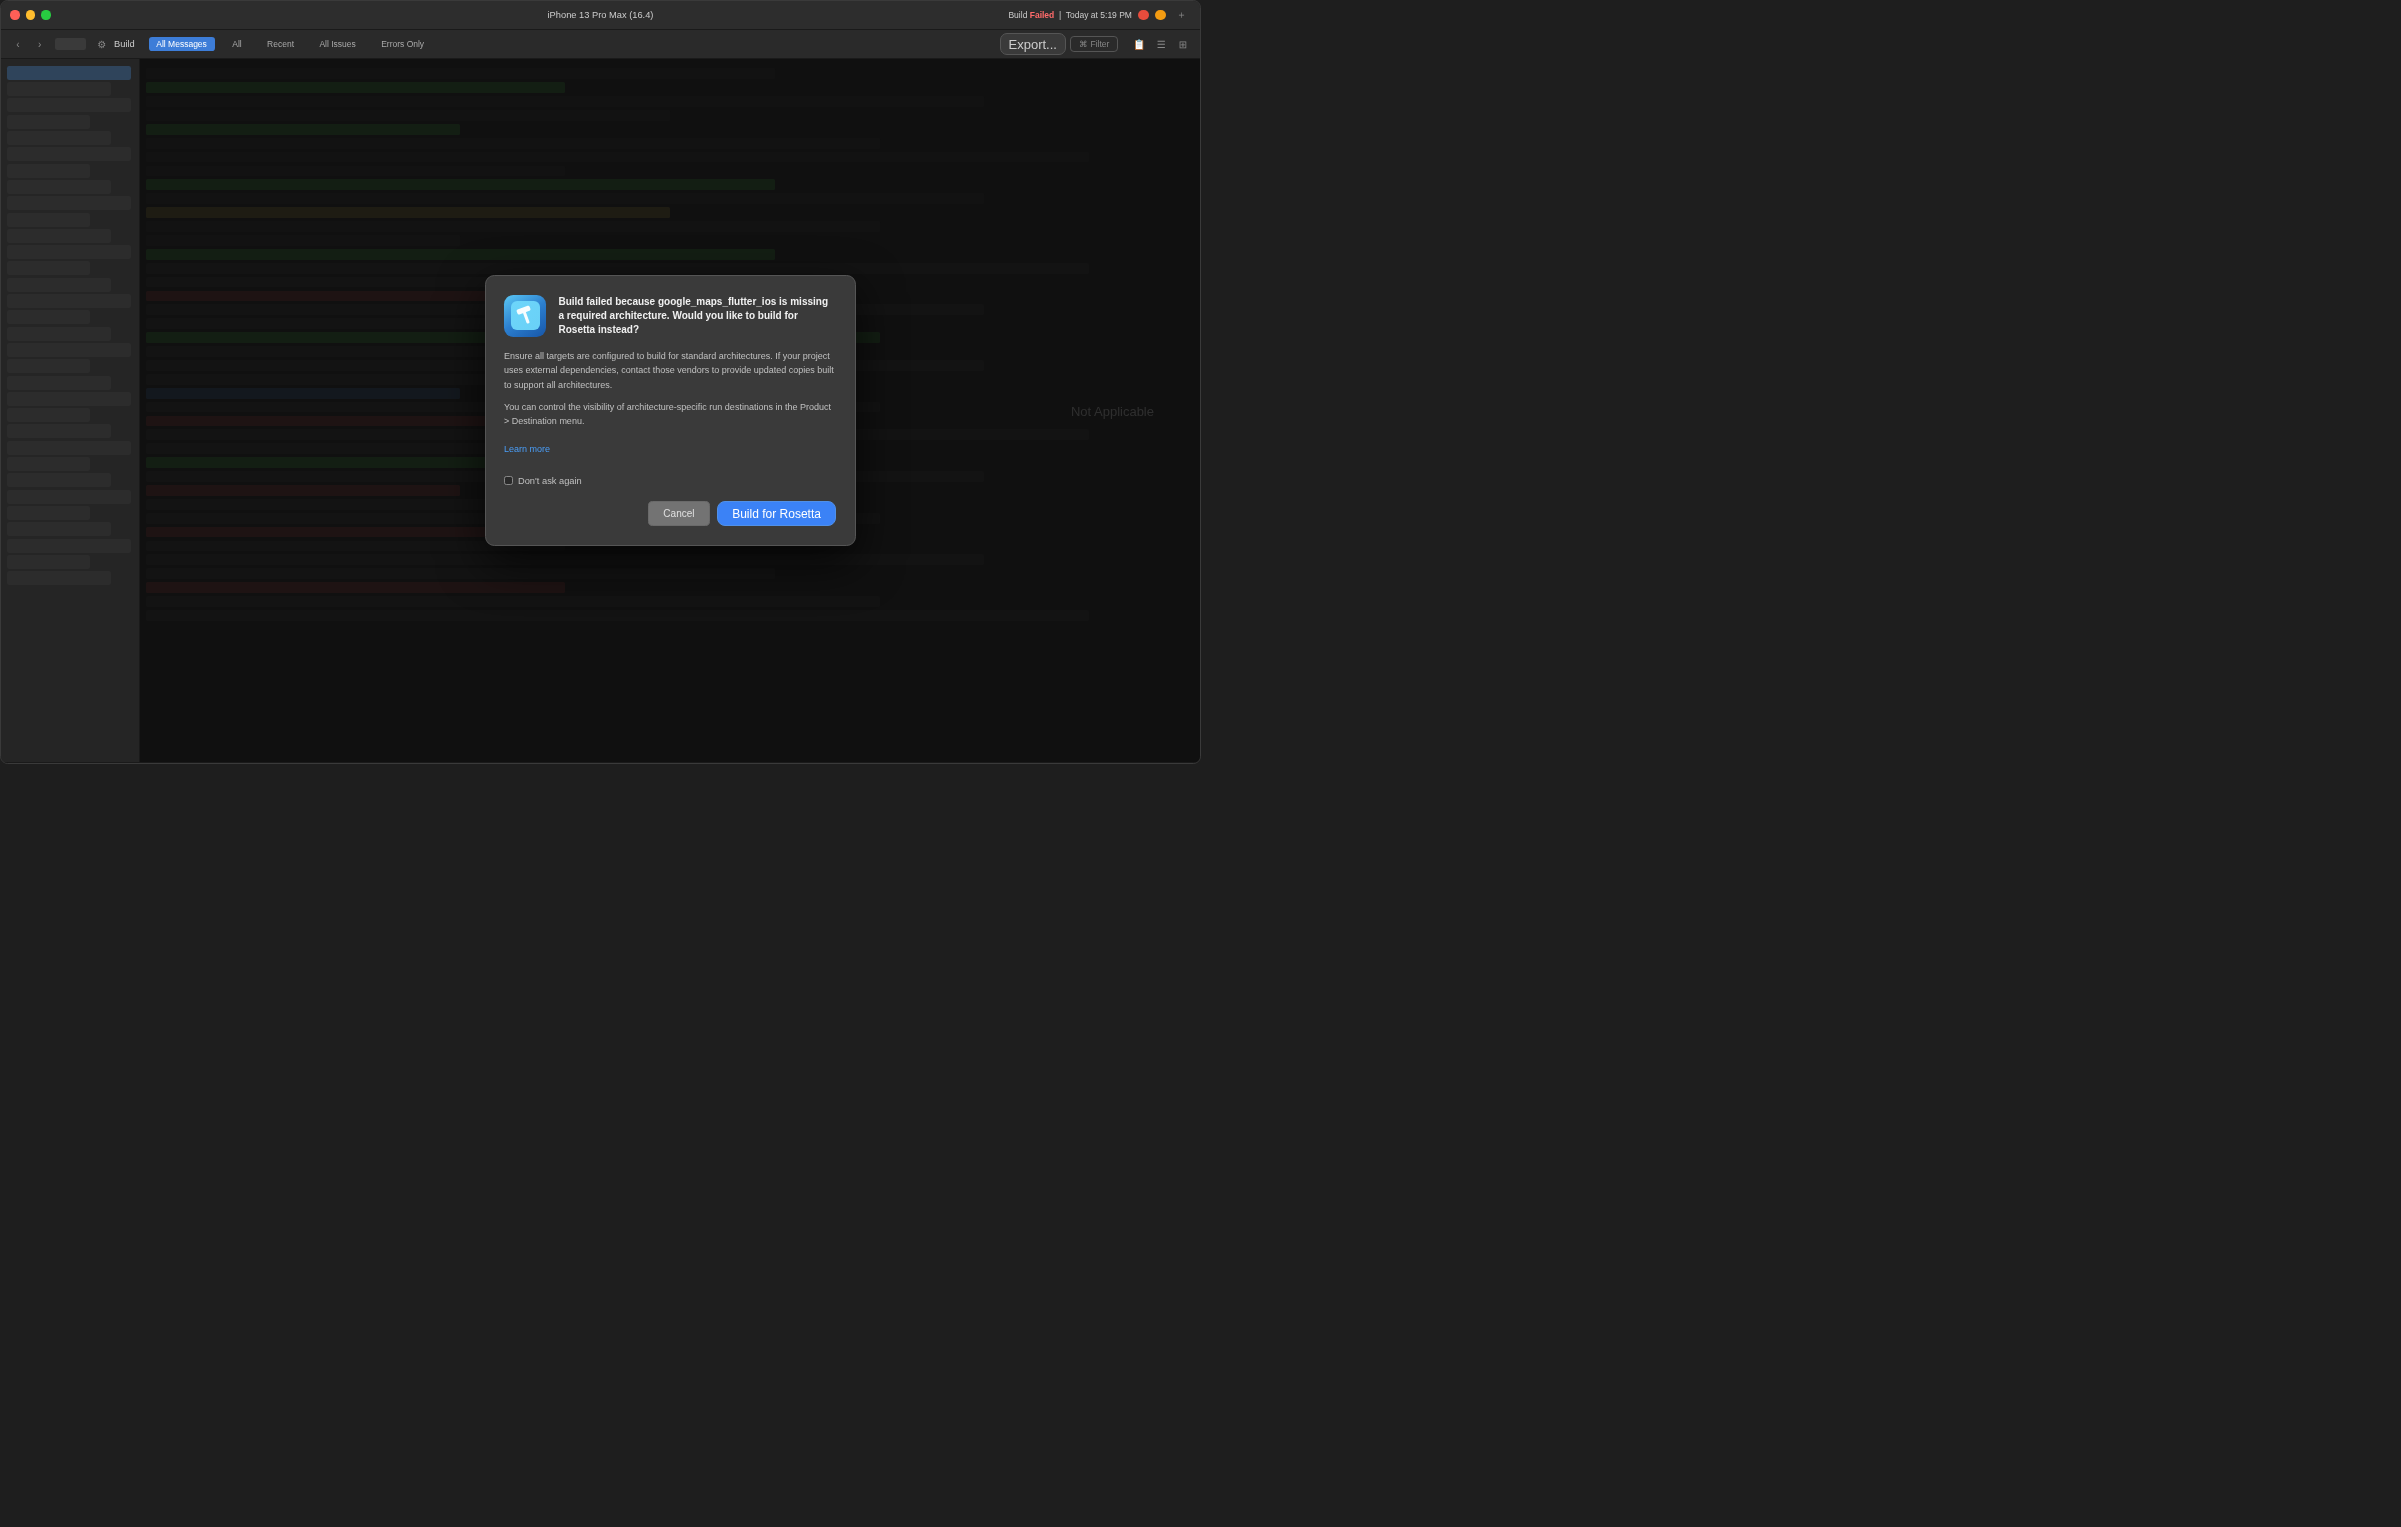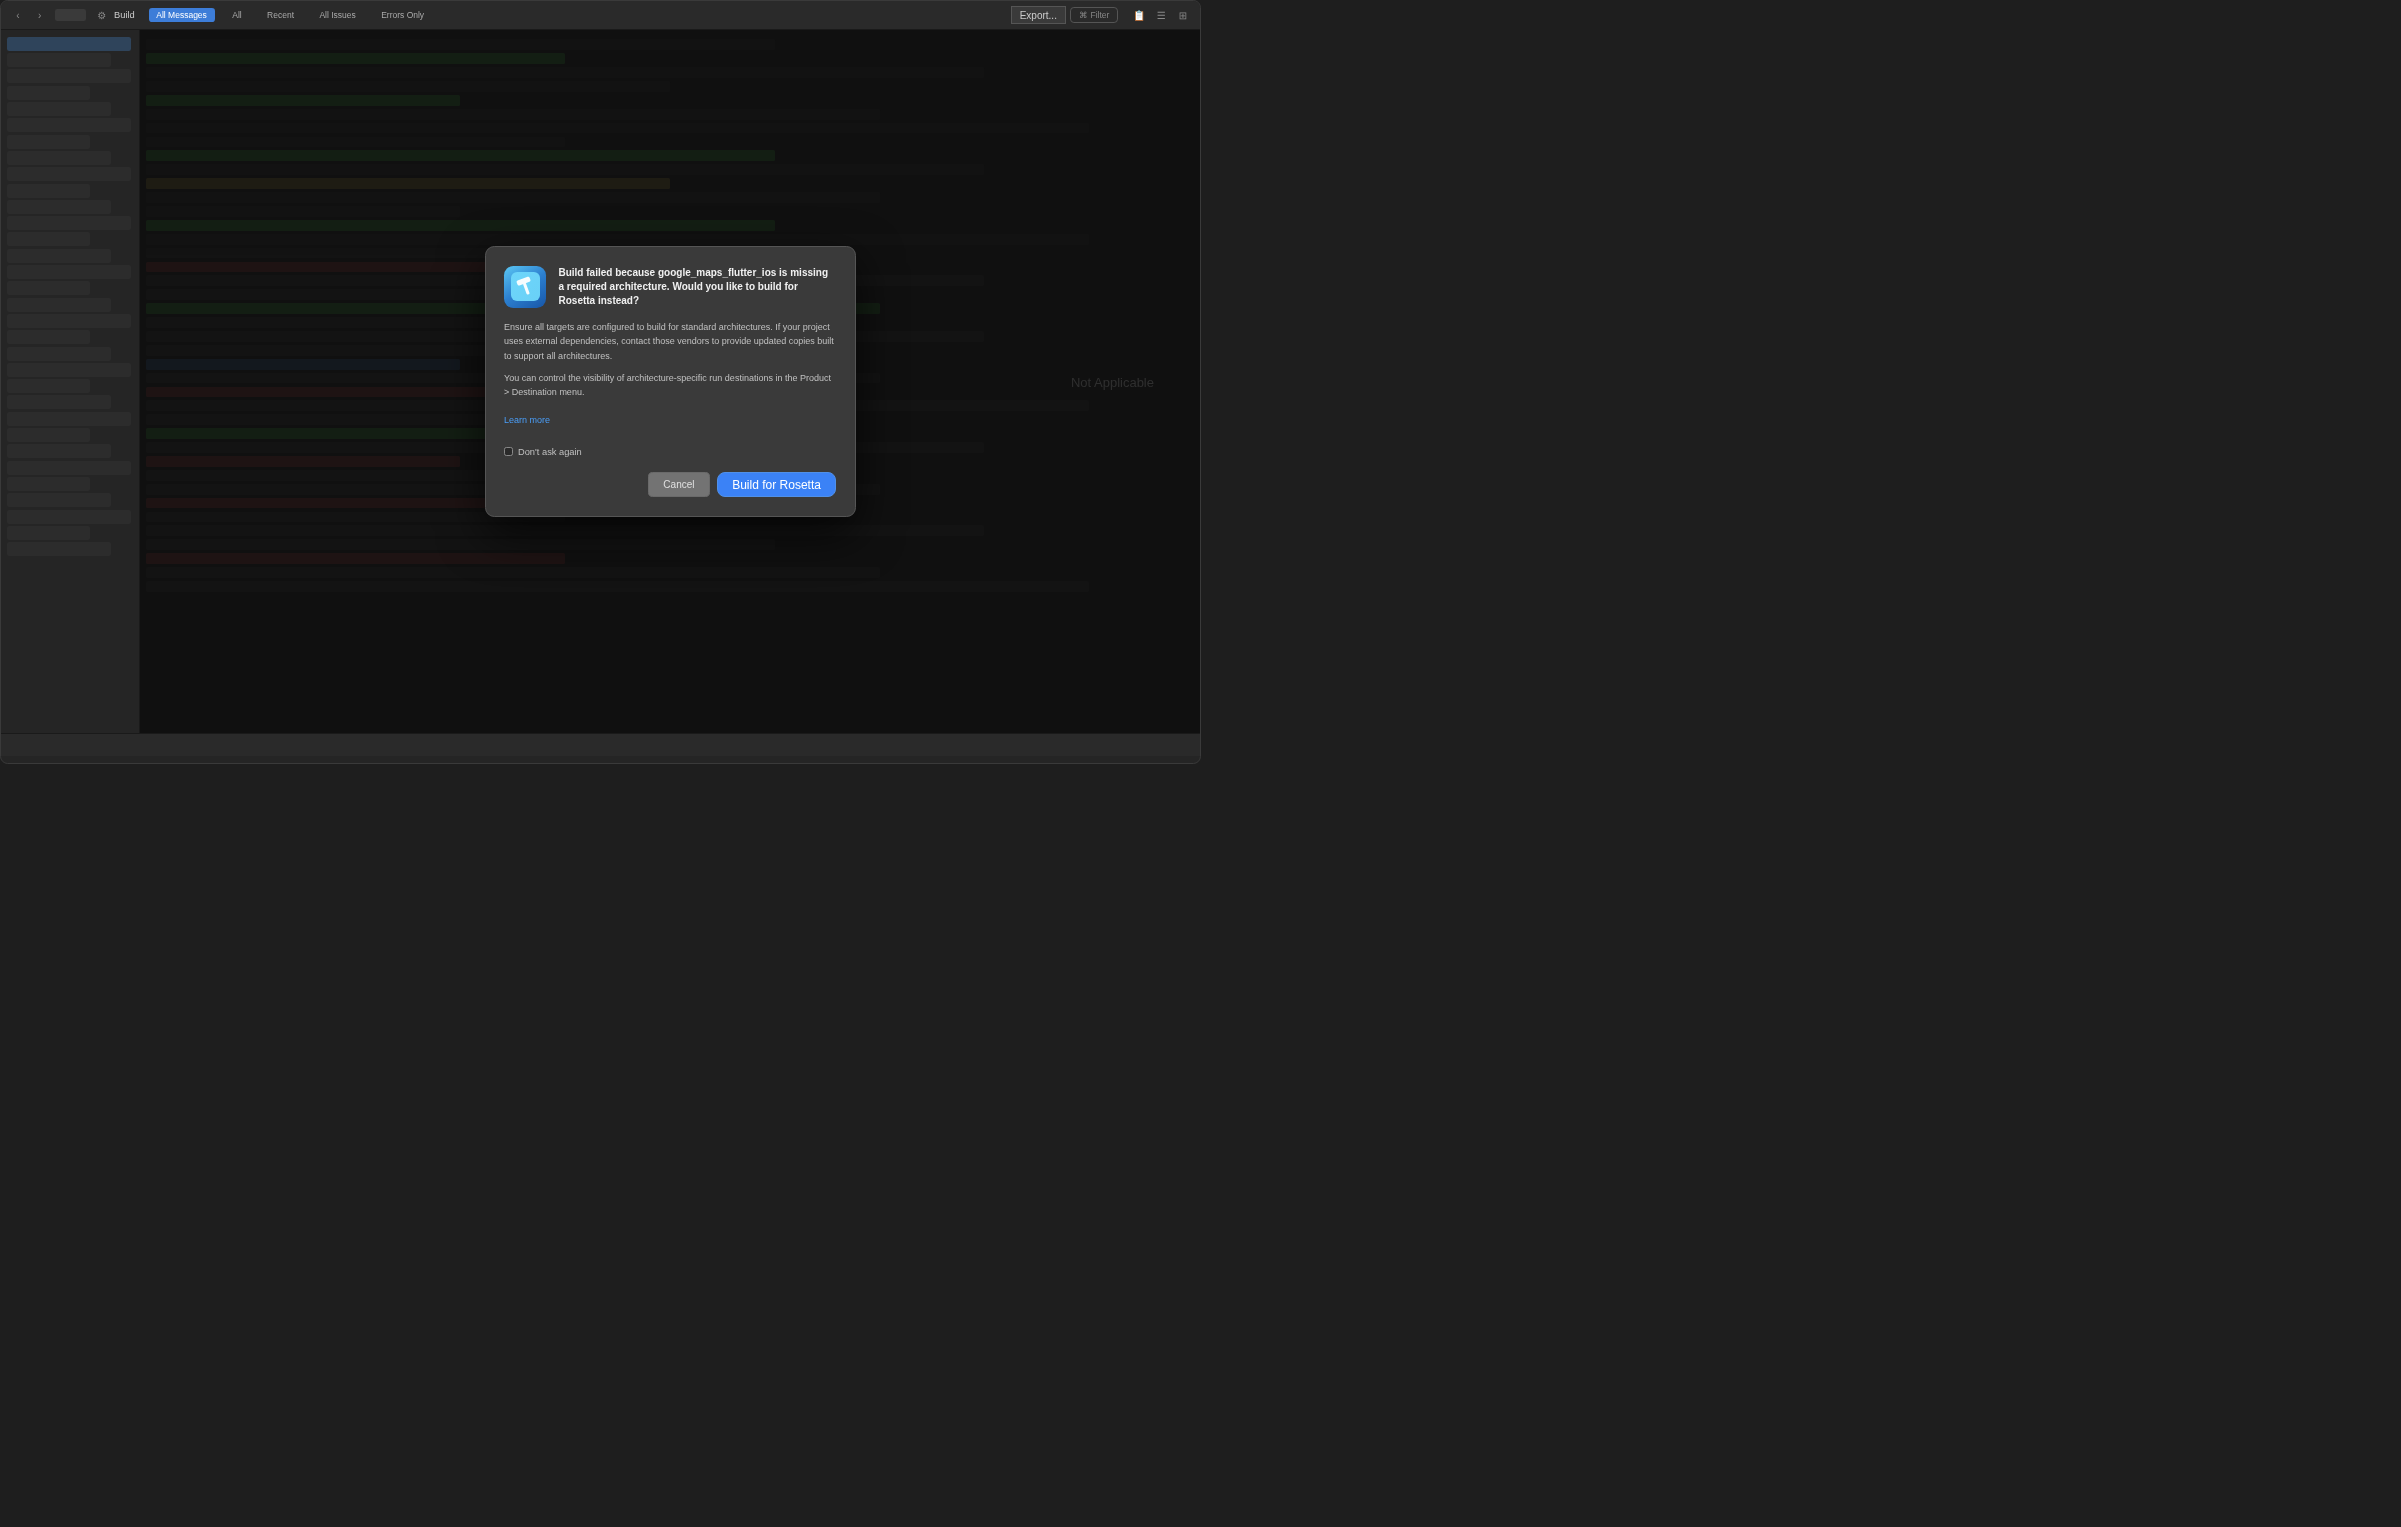--- a/index.html
+++ b/index.html
@@ -327,23 +327,23 @@
       align-items: center;
       justify-content: center;
       cursor: pointer;
       border-radius: 3.1px;
     }
 
     .export-btn {
       padding: 2.3px 7.7px;
       background: #3a3a3a;
       border: 0.8px solid #555;
-      border-radius: 0;
+      border-radius: 7px;
       color: #ccc;
-      font-size: 10px;
+      font-size: 13px;
       cursor: pointer;
     }
 
     .filter-btn {
       padding: 2.3px 7.7px;
       background: transparent;
       border: 0.8px solid #555;
       border-radius: 3.9px;
       color: #888;
       font-size: 8.5px;
@@ -363,20 +363,42 @@
       align-items: center;
       justify-content: center;
       flex-shrink: 0;
     }
   </style>
 </head>
 <body>
 
 <div class="window">
 
+  <div class="titlebar">
+    <div class="traffic-lights">
+      <div class="tl tl-close"></div>
+      <div class="tl tl-min"></div>
+      <div class="tl tl-max"></div>
+    </div>
+
+    <div class="titlebar-center">
+      <span style="color:#ccc; font-size:9.3px;">iPhone 13 Pro Max (16.4)</span>
+    </div>
+
+    <div class="titlebar-right">
+      <span class="build-status">
+        Build <span class="failed">Failed</span>
+        &nbsp;|&nbsp;
+        <span>Today at 5:19 PM</span>
+      </span>
+      <span class="status-dot-red"></span>
+      <span class="status-dot-yellow"></span>
+      <div class="icon-btn">＋</div>
+    </div>
+  </div>
 
   <div class="toolbar">
     <div class="toolbar-icons">
       <div class="icon-btn">‹</div>
       <div class="icon-btn">›</div>
       <div style="width:31px;height:12.4px;background:#3a3a3a;border-radius:2.3px;margin:0 3.1px;"></div>
       <div class="icon-btn">⚙</div>
       <span style="color:#ccc;font-size:9.3px;">Build</span>
     </div>
 

